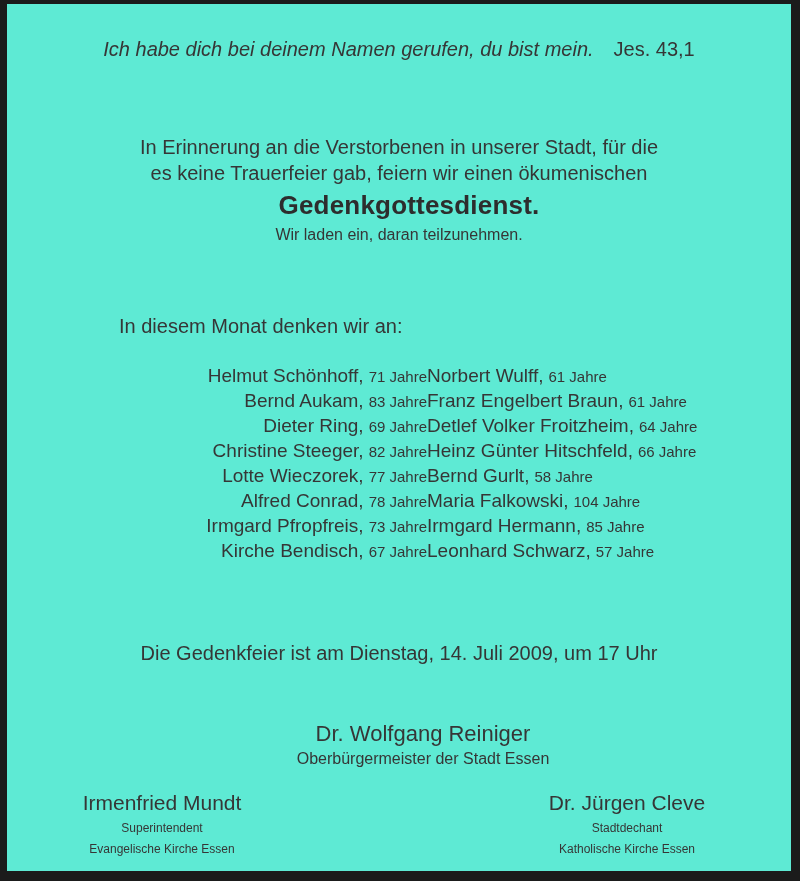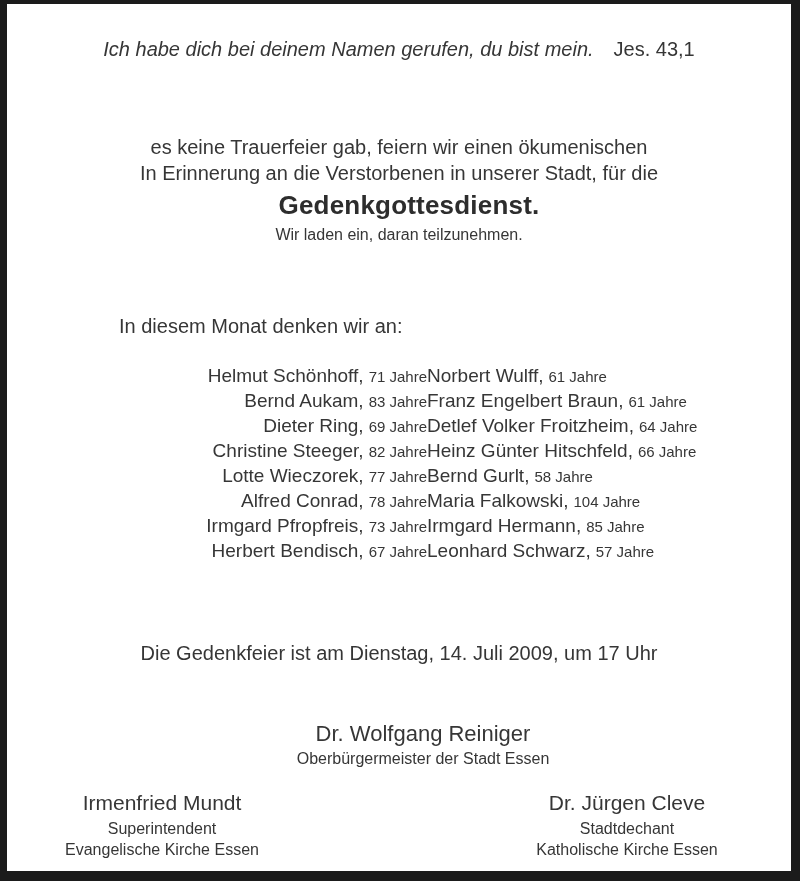--- a/index.html
+++ b/index.html
@@ -11,21 +11,21 @@
     position: relative;
     width: 800px;
     height: 881px;
     font-family: "Liberation Sans", sans-serif;
     color: #363636;
     overflow: hidden;
   }
   .frame {
     position: absolute;
     inset: 0;
-    background: #ffffff;
+    background: #5eead4;
     border-style: solid;
     border-color: #1b1b1b;
     border-width: 4px 9px 10px 7px;
     box-sizing: border-box;
   }
   
   .quote {
     position: absolute;
     top: 32px;
     left: 0;
@@ -123,53 +123,53 @@
     text-align: center;
   }
   .sig-left  { left: 25px;  width: 260px; }
   .sig-right { left: 485px; width: 270px; }
   .sig-block .sig-name {
     font-size: 21px;
     line-height: 26px;
   }
   .sig-block .sig-role,
   .sig-block .sig-org {
-    font-size: 16px;
+    font-size: 12px;
     line-height: 21px;
   }
   .sig-block .sig-role { margin-top: 2px; }
 </style>
 </head>
 <body>
 
 <div class="frame">
 
   <div class="quote">
     <span>Ich habe dich bei deinem Namen gerufen, du bist mein.</span><span class="source">Jes. 43,1</span>
   </div>
 
   <div class="intro">
+    <div>In Erinnerung an die Verstorbenen in unserer Stadt, für die</div>
     <div>es keine Trauerfeier gab, feiern wir einen ökumenischen</div>
-    <div>In Erinnerung an die Verstorbenen in unserer Stadt, für die</div>
     <div class="service-title">Gedenkgottesdienst.</div>
     <div class="invitation">Wir laden ein, daran teilzunehmen.</div>
   </div>
 
   <div class="month-heading">In diesem Monat denken wir an:</div>
 
   <div class="names">
     <div class="col-left">
       <div class="entry"><span class="entry-name">Helmut Schönhoff,</span><span class="entry-age">71 Jahre</span></div>
       <div class="entry"><span class="entry-name">Bernd Aukam,</span><span class="entry-age">83 Jahre</span></div>
       <div class="entry"><span class="entry-name">Dieter Ring,</span><span class="entry-age">69 Jahre</span></div>
       <div class="entry"><span class="entry-name">Christine Steeger,</span><span class="entry-age">82 Jahre</span></div>
       <div class="entry"><span class="entry-name">Lotte Wieczorek,</span><span class="entry-age">77 Jahre</span></div>
       <div class="entry"><span class="entry-name">Alfred Conrad,</span><span class="entry-age">78 Jahre</span></div>
       <div class="entry"><span class="entry-name">Irmgard Pfropfreis,</span><span class="entry-age">73 Jahre</span></div>
-      <div class="entry"><span class="entry-name">Herbert Bendisch,</span><span class="entry-age">67 Jahre</span></div>
+      <div class="entry"><span class="entry-name">Kirche Bendisch,</span><span class="entry-age">67 Jahre</span></div>
     </div>
     <div class="col-right">
       <div class="entry"><span class="entry-name">Norbert Wulff,</span><span class="entry-age">61 Jahre</span></div>
       <div class="entry"><span class="entry-name">Franz Engelbert Braun,</span><span class="entry-age">61 Jahre</span></div>
       <div class="entry"><span class="entry-name">Detlef Volker Froitzheim,</span><span class="entry-age">64 Jahre</span></div>
       <div class="entry"><span class="entry-name">Heinz Günter Hitschfeld,</span><span class="entry-age">66 Jahre</span></div>
       <div class="entry"><span class="entry-name">Bernd Gurlt,</span><span class="entry-age">58 Jahre</span></div>
       <div class="entry"><span class="entry-name">Maria Falkowski,</span><span class="entry-age">104 Jahre</span></div>
       <div class="entry"><span class="entry-name">Irmgard Hermann,</span><span class="entry-age">85 Jahre</span></div>
       <div class="entry"><span class="entry-name">Leonhard Schwarz,</span><span class="entry-age">57 Jahre</span></div>

